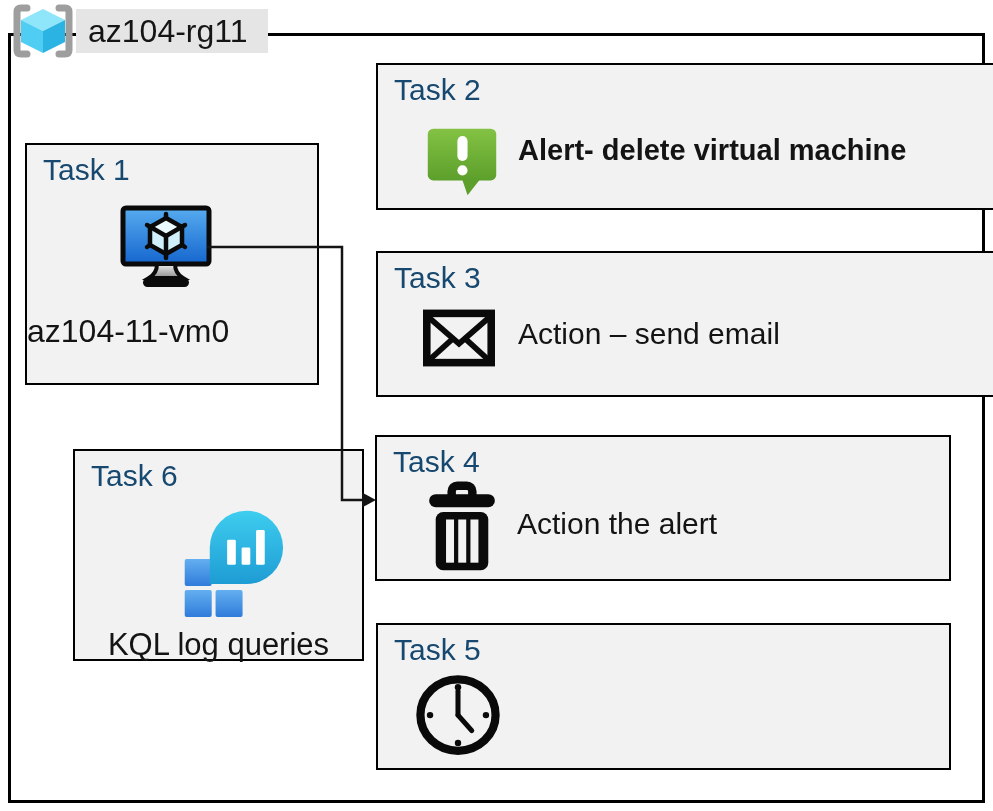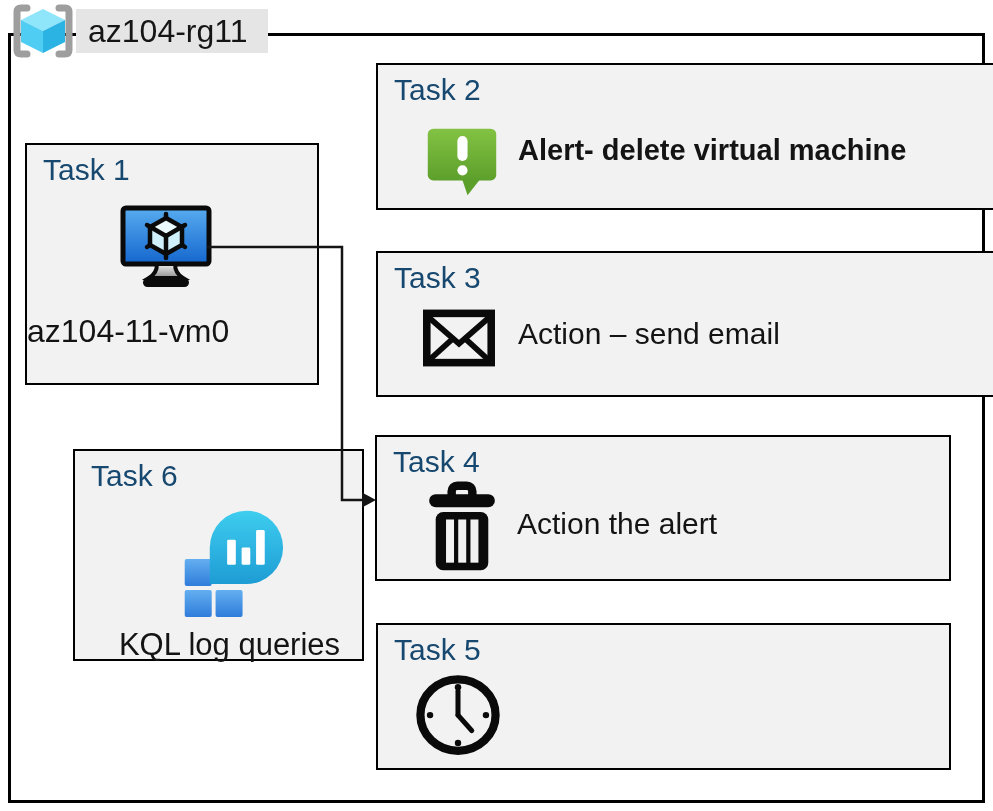--- a/index.html
+++ b/index.html
@@ -23,21 +23,21 @@
   .task-title{
     position:absolute;left:16px;top:8px;font-size:30px;color:#17486F;white-space:nowrap;
   }
   .caption{color:#141414;white-space:nowrap;}
   
   #task1{left:25px;top:143px;width:294px;height:242px;}
   #task1 .box-icon{position:absolute;left:93px;top:60px;}
   #task1 .caption{position:absolute;left:0;top:168px;width:100%;font-size:32px;}
   #task6{left:27px;top:449px;width:291px;height:212px;margin-left:46px;}
   #task6 .box-icon{position:absolute;left:102px;top:50px;}
-  #task6 .caption{position:absolute;left:11px;top:176px;width:100%;text-align:center;font-size:31px;}
+  #task6 .caption{position:absolute;left:0;top:176px;width:100%;text-align:center;font-size:31px;}
   
   #task2{left:376px;top:63px;width:694px;height:147px;}
   #task2 .box-icon{position:absolute;left:47px;top:58px;}
   #task2 .caption{position:absolute;left:140px;top:85px;transform:translateY(-50%);font-size:29px;font-weight:bold;}
   #task3{left:376px;top:251px;width:668px;height:146px;text-align:right;}
   #task3 .box-icon{position:absolute;left:45px;top:56px;}
   #task3 .caption{position:absolute;left:140px;top:81px;transform:translateY(-50%);font-size:30px;}
   #task4{left:375px;top:435px;width:576px;height:146px;}
   #task4 .box-icon{position:absolute;left:49px;top:44px;}
   #task4 .caption{position:absolute;left:140px;top:87px;transform:translateY(-50%);font-size:30px;}

